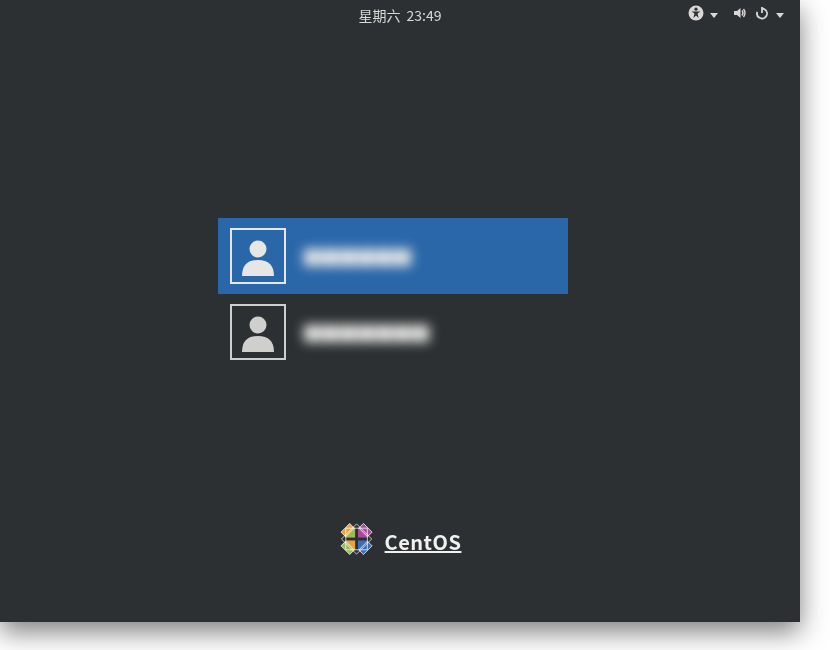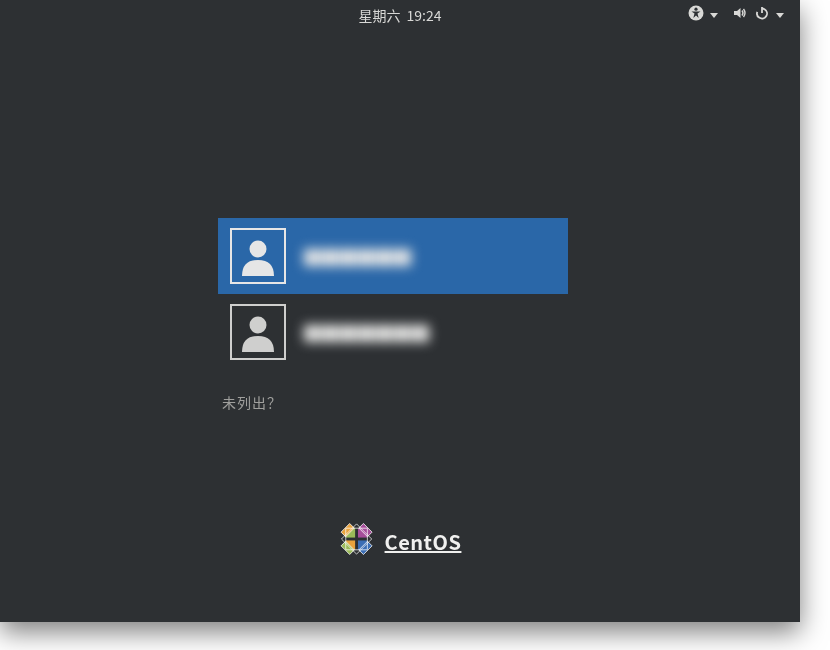--- a/index.html
+++ b/index.html
@@ -118,21 +118,21 @@
     }
   </style>
 </head>
 <body>
 
 <div class="screen">
 
   <div class="topbar">
     <div class="topbar-center">
       <span>星期六</span>
-      <span>19:24</span>
+      <span>23:49</span>
     </div>
     <div class="topbar-right">
       <div class="icon-btn">
         <span>
           <svg width="16" height="16" viewBox="0 0 16 16">
             <circle cx="8" cy="8" r="7.5" fill="#d8d8d6"></circle>
             <circle cx="8" cy="4.2" r="1.6" fill="#2d3033"></circle>
             <path d="M3.5 6.5 L12.5 6.5 L9.5 8.5 L10.7 13 L8 10.5 L5.3 13 L6.5 8.5 Z" fill="#2d3033"></path>
           </svg>
         </span>
@@ -169,21 +169,20 @@
     </div>
     <div class="user-item">
       <div class="avatar-box">
         <svg width="44" height="44" viewBox="0 0 44 44">
           <circle cx="22" cy="15" r="8.5" fill="#cfcfce"></circle>
           <path d="M6 42 Q6 26 22 26 Q38 26 38 42 Z" fill="#cfcfce"></path>
         </svg>
       </div>
       <div class="username">███████</div>
     </div>
-    <div class="not-listed">未列出？</div>
   </div>
 
   <div class="branding">
     <span>
       <svg width="36" height="36" viewBox="0 0 100 100">
         <g transform="translate(50 50)">
           <g>
             <rect x="-30" y="-30" width="26" height="26" fill="#9bbb59" transform="rotate(0)"></rect>
             <rect x="4" y="-30" width="26" height="26" fill="#a64d9a"></rect>
             <rect x="-30" y="4" width="26" height="26" fill="#e8a33d"></rect>

